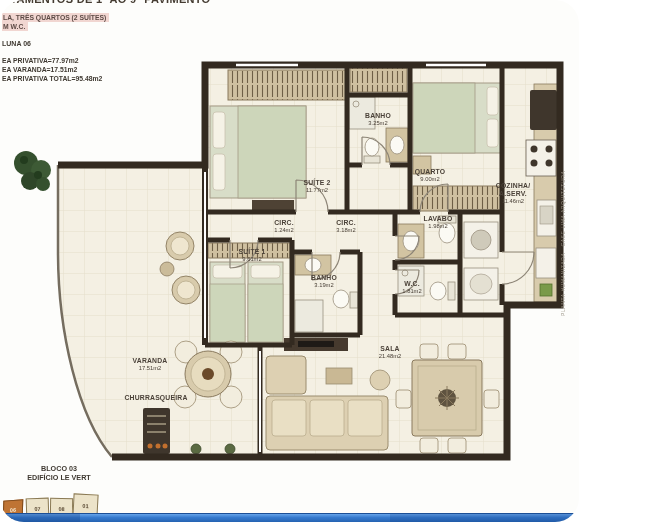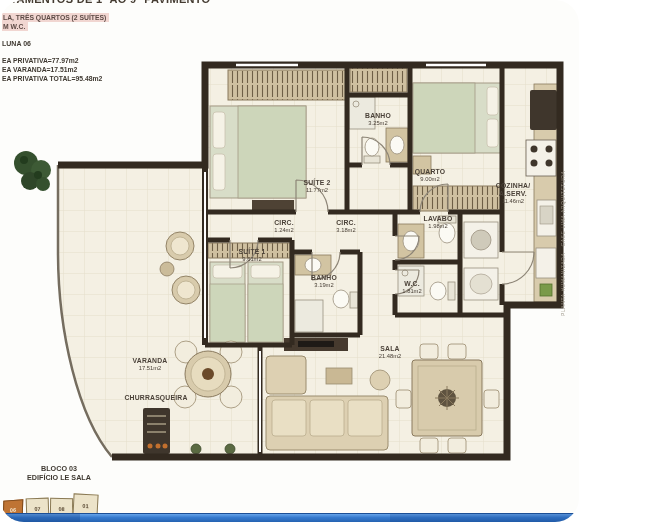--- a/index.html
+++ b/index.html
@@ -302,21 +302,21 @@
       <span class="ar">17.51m2</span>
     </div>
   <div class="rlabel" style="left:156px;top:394px">
     <span class="nm">CHURRASQUEIRA</span>
     </div>
 
   <div class="wm">PLANTA HUMANIZADA - CASE LIMA ARQUITETURA</div>
 
   <div class="foot">
     <div>BLOCO 03</div>
-    <div>EDIFÍCIO LE SALA</div>
+    <div>EDIFÍCIO LE VERT</div>
   </div>
   <div class="unit hot" style="left:3px;top:500px;width:18px;height:17px;transform:rotate(-4deg) skewX(-6deg)">06</div>
   <div class="unit" style="left:26px;top:498px;width:21px;height:19px;transform:rotate(-2deg)">07</div>
   <div class="unit" style="left:50px;top:498px;width:21px;height:19px;transform:rotate(1deg)">08</div>
   <div class="unit" style="left:73px;top:494px;width:23px;height:22px;transform:rotate(3deg)">01</div>
 
   <span class="stick" style="left:586px">0</span>
   <span class="stick" style="left:601px">0.50</span>
   <span class="stick" style="left:622px">1.00</span>
   <span class="stick" style="left:658px">2.00</span>

